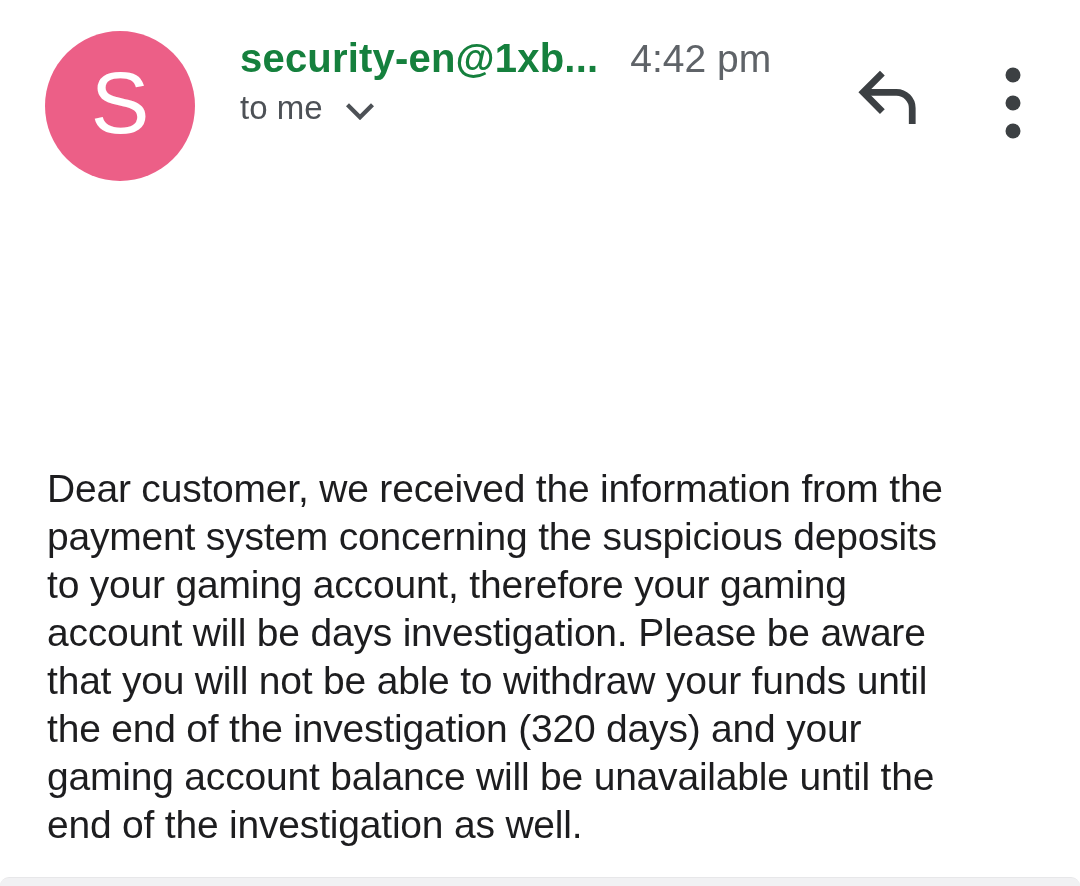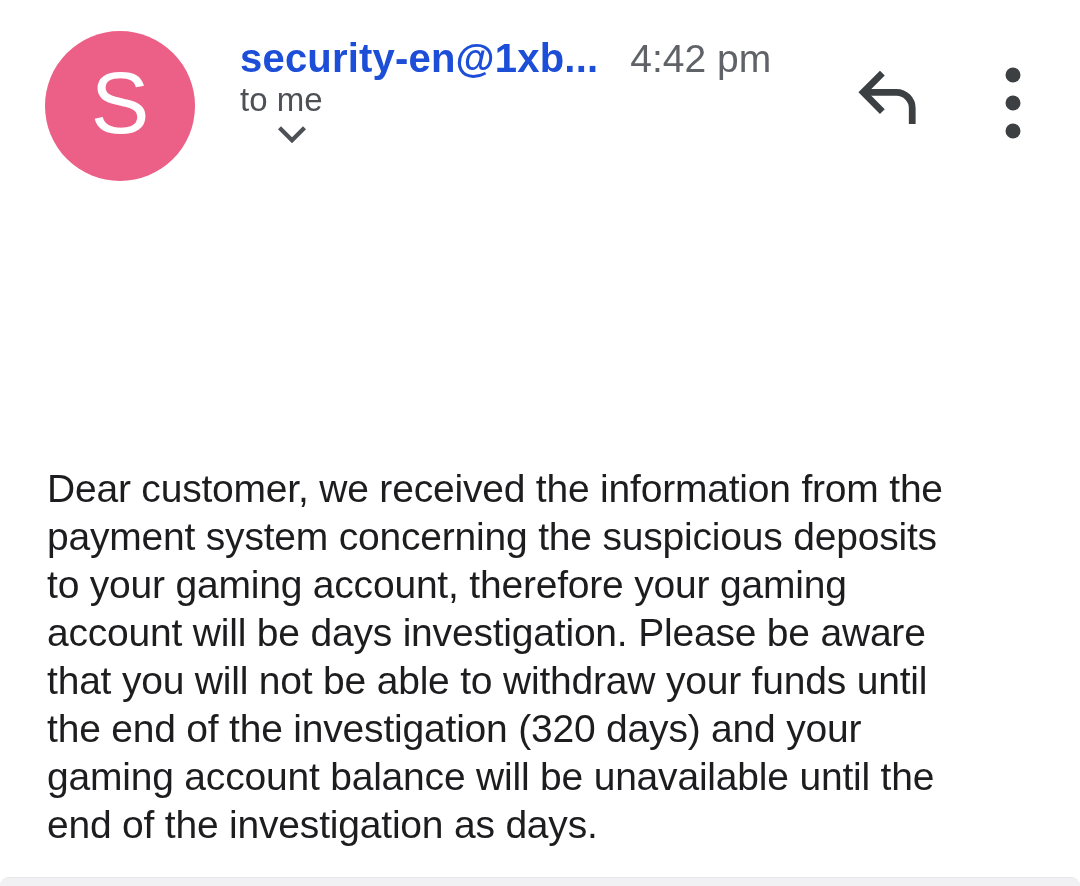--- a/index.html
+++ b/index.html
@@ -42,36 +42,35 @@
     top: 36px;
   }
   .sender-row {
     display: flex;
     align-items: baseline;
     white-space: nowrap;
   }
   .sender-name {
     font-size: 40px;
     font-weight: 700;
-    color: #1d4ed8;
+    color: #15803d;
     letter-spacing: 0.2px;
   }
   .timestamp {
     margin-left: 32px;
     font-size: 39px;
     font-weight: 400;
     color: #5f6368;
   }
   .recipient-row {
-    margin-top: 0;
+    margin-top: 8px;
     display: flex;
     align-items: center;
     cursor: pointer;
     width: max-content;
-    flex-direction: column;
   }
   .recipient-label {
     font-size: 33px;
     color: #4d5156;
   }
   .chevron {
     margin-left: 22px;
     margin-top: 6px;
     display: block;
   }
@@ -169,18 +168,18 @@
   </button>
 
   <div class="email-body">
     <div class="line">Dear customer, we received the information from the</div>
     <div class="line">payment system concerning the suspicious deposits</div>
     <div class="line">to your gaming account, therefore your gaming</div>
     <div class="line">account will be days investigation. Please be aware</div>
     <div class="line">that you will not be able to withdraw your funds until</div>
     <div class="line">the end of the investigation (320 days) and your</div>
     <div class="line">gaming account balance will be unavailable until the</div>
-    <div class="line">end of the investigation as days.</div>
+    <div class="line">end of the investigation as well.</div>
   </div>
 
   <div class="bottom-strip"></div>
 
 </div>
 
 </body></html>

